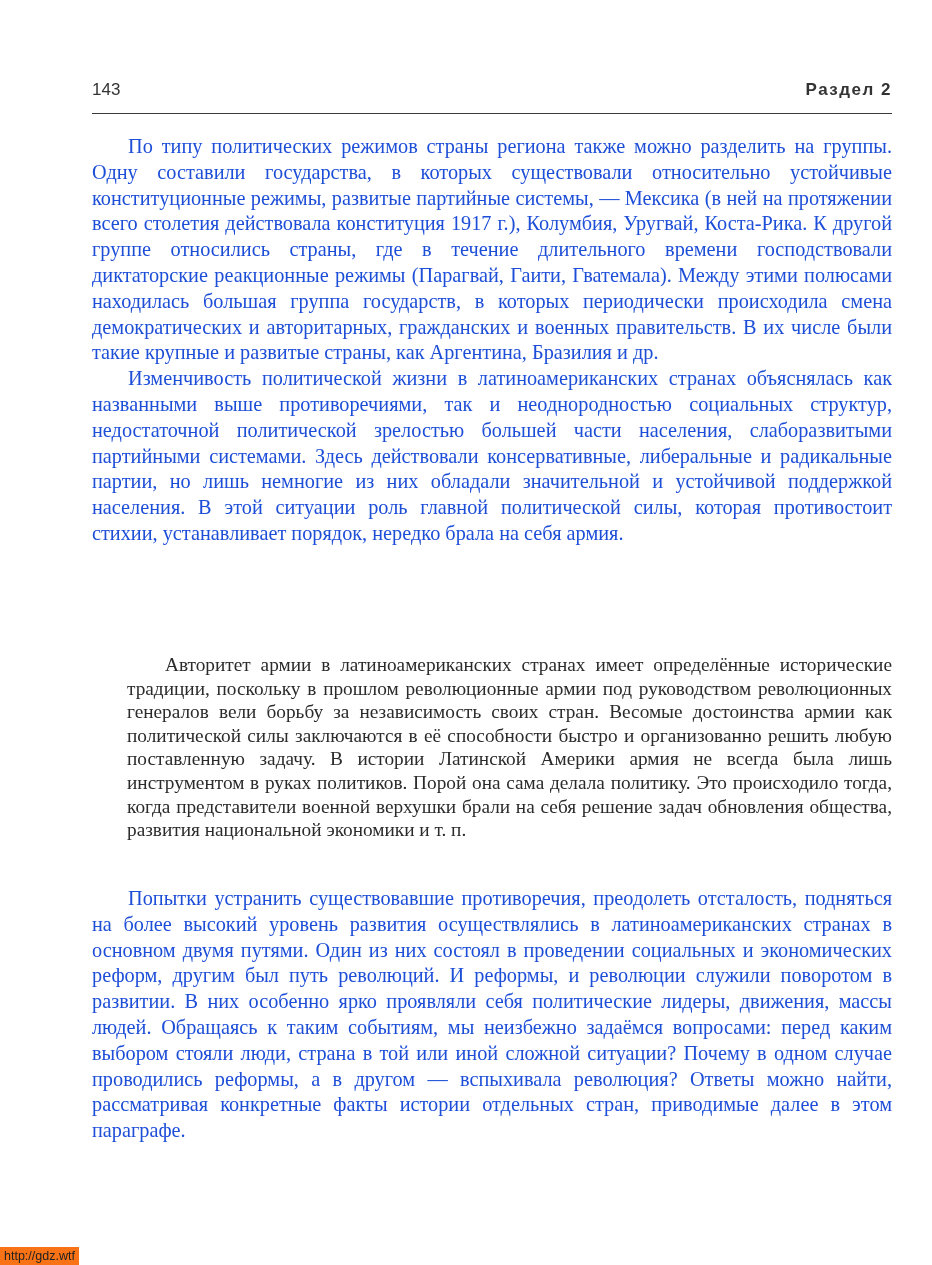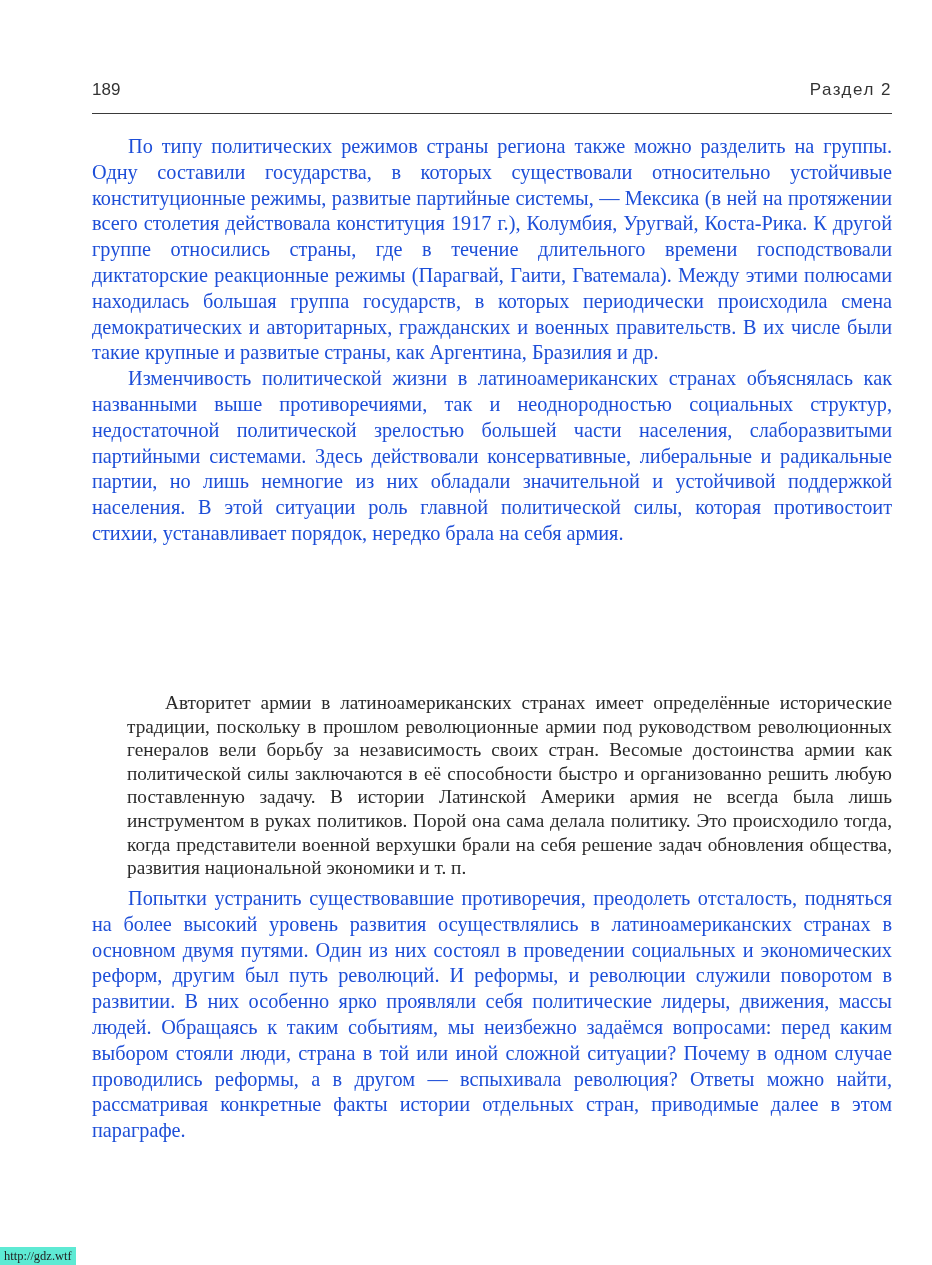--- a/index.html
+++ b/index.html
@@ -6,58 +6,58 @@
     body {
       width: 932px; height: 1265px; background: #ffffff; position: relative; overflow: hidden;
       color: #2a2a2a;
     }
     .page-number {
       position: absolute; left: 92px; top: 80px;
       font-family: "Liberation Sans", sans-serif; font-size: 17px; color: #333;
     }
     .section-label {
       position: absolute; right: 40px; top: 80px;
-      font-family: "Liberation Sans", sans-serif; font-size: 17px; letter-spacing: 1.5px; color: #333;
+      font-family: "Liberation Sans", sans-serif; font-size: 17px; letter-spacing: 1.5px; color: #333; font-weight: bold;
     }
     .header-rule {
       position: absolute; left: 92px; right: 40px; top: 113px; height: 0;
       border-top: 1.6px solid #3a3a3a;
     }
     .body-text {
       position: absolute; left: 92px; width: 800px;
       font-family: "Liberation Serif", serif; font-size: 20.3px; line-height: 25.8px;
       text-align: justify; color: #1d4ed8;
     }
     .body-text p { margin: 0; text-indent: 36px; hyphens: manual; }
     .quote-text {
       position: absolute; left: 127px; width: 765px;
       font-family: "Liberation Serif", serif; font-size: 19.3px; line-height: 23.6px;
       text-align: justify; color: #2b2b2b;
     }
     .quote-text p { margin: 0; text-indent: 38px; }
     .em { }
     .watermark {
       position: absolute; left: 0; top: 1247px; height: 18px; padding: 0 4px;
-      background: #5eead4; font-family: Liberation Serif, serif; font-size: 12.5px;
+      background: #f97316; font-family: Liberation Sans, sans-serif; font-size: 12.5px;
       line-height: 18px; color: #222;
     }
   </style>
 </head>
 <body>
 
-<div class="page-number">189</div>
+<div class="page-number">143</div>
 <div class="section-label">Раздел 2</div>
 <div class="header-rule"></div>
 
 <div class="body-text" style="top:134px;">
   <p>По типу политических режимов страны региона также можно разделить на группы. Одну составили государства, в которых существовали относительно устойчивые конституционные режимы, развитые партийные системы, — Мексика (в ней на протяжении всего столетия действовала конституция 1917 г.), Колумбия, Уругвай, Коста-Рика. К другой группе относились страны, где в течение длительного времени господствовали диктаторские реакционные режимы (Парагвай, Гаити, Гватемала). Между этими полюсами находилась большая группа государств, в которых периодически происходила смена демократических и авторитарных, гражданских и военных правительств. В их числе были такие крупные и развитые страны, как Аргентина, Бразилия и др.</p>
   <p>Изменчивость политической жизни в латиноамериканских странах объяснялась как названными выше противоречиями, так и неоднородностью социальных структур, недостаточной политической зрелостью большей части населения, слаборазвитыми партийными системами. Здесь действовали консервативные, либеральные и радикальные партии, но лишь немногие из них обладали значительной и устойчивой поддержкой населения. В этой ситуации роль главной политической силы, которая противостоит стихии, устанавливает порядок, нередко брала на себя армия.</p>
 </div>
 
-<div class="quote-text" style="top:653px;margin-top:38px;">
+<div class="quote-text" style="top:653px;">
   <p>Авторитет армии в латиноамериканских странах имеет определённые исторические традиции, поскольку в прошлом революционные армии под руководством революционных генералов вели борьбу за независимость своих стран. Весомые достоинства армии как политической силы заключаются в её способности быстро и организованно решить любую поставленную задачу. В истории Латинской Америки армия не всегда была лишь инструментом в руках политиков. Порой она сама делала политику. Это происходило тогда, когда представители военной верхушки брали на себя решение задач обновления общества, развития национальной экономики и т. п.</p>
 </div>
 
 <div class="body-text" style="top:886px;">
   <p><span>Попытки устранить существовавшие противоречия, преодолеть отсталость, подняться на более высокий уровень развития осуществлялись в латиноамериканских странах в основном двумя путями. Один из них состоял в проведении социальных и экономических </span><span class="em">реформ</span><span>, другим был путь </span><span class="em">революций</span><span>. И реформы, и революции служили поворотом в развитии. В них особенно ярко проявляли себя политические лидеры, движения, массы людей. Обращаясь к таким событиям, мы неизбежно задаёмся вопросами: перед каким выбором стояли люди, страна в той или иной сложной ситуации? Почему в одном случае проводились реформы, а в другом — вспыхивала революция? Ответы можно найти, рассматривая конкретные факты истории отдельных стран, приводимые далее в этом параграфе.</span></p>
 </div>
 
 <a class="watermark">http://gdz.wtf</a>
 
 </body></html>

